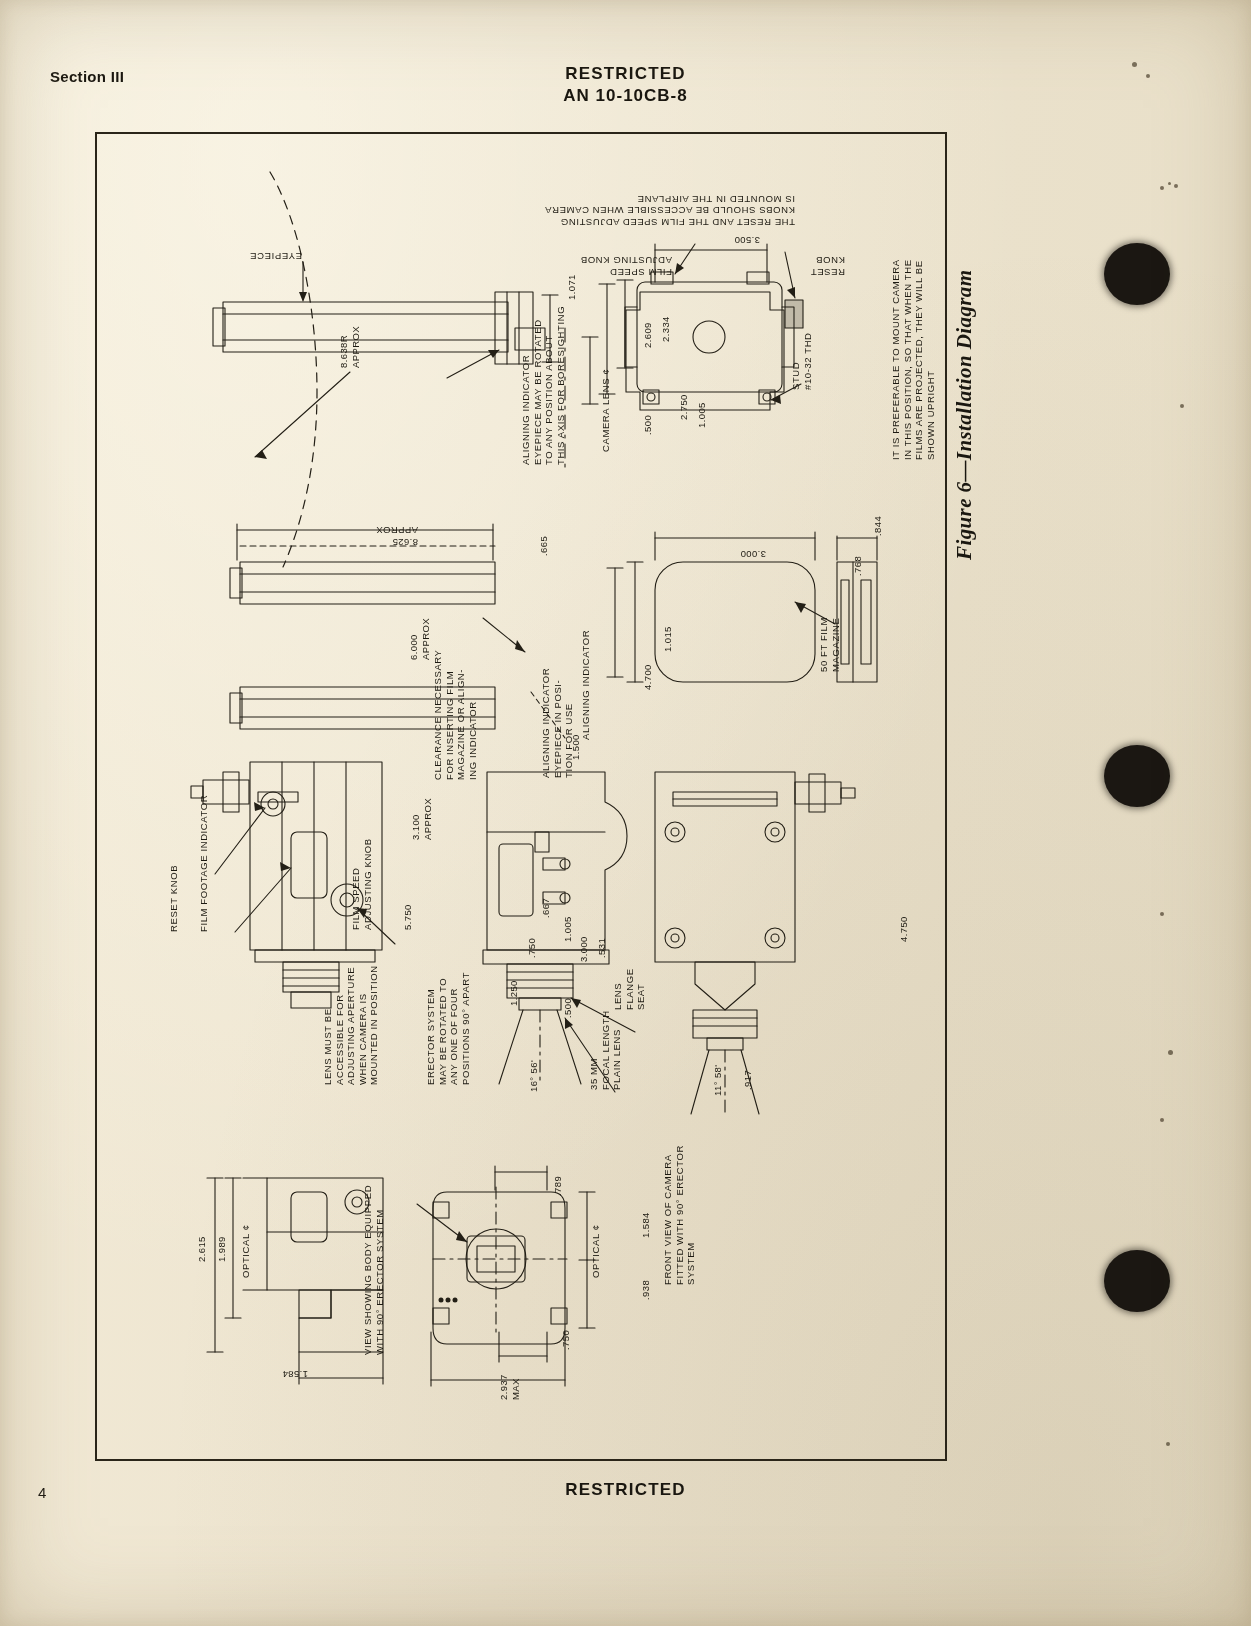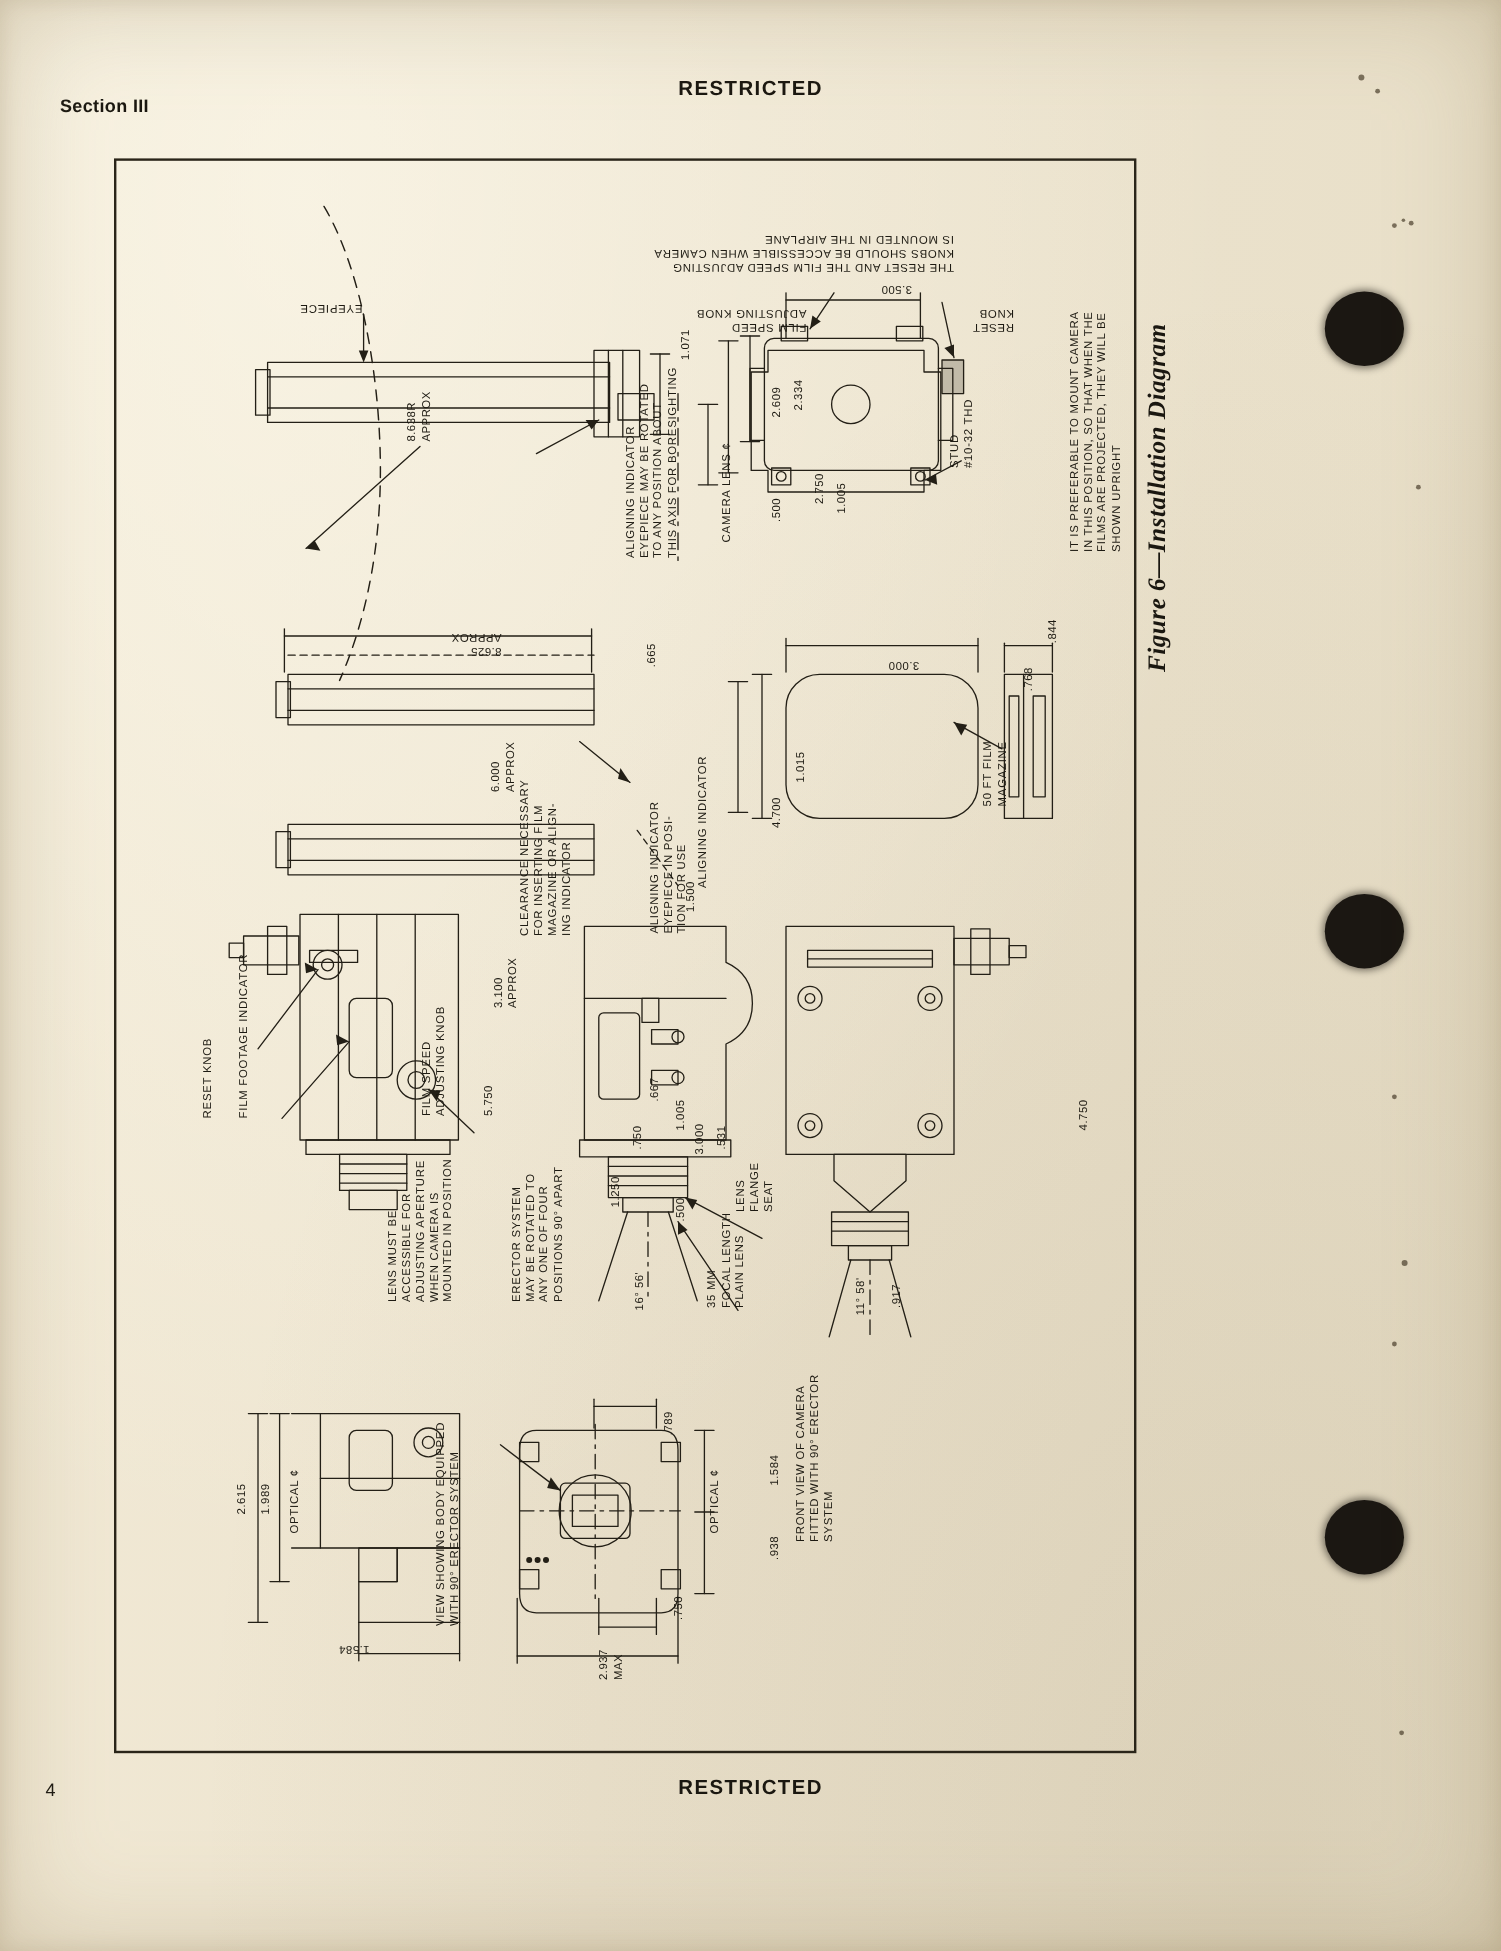--- a/index.html
+++ b/index.html
@@ -22,21 +22,21 @@
   }
   .edge-shade{
     position:absolute; inset:0;
     box-shadow: inset 0 0 90px rgba(150,130,90,.35), inset 0 0 18px rgba(120,100,60,.18);
     pointer-events:none;
   }
 
   
   .hdr-section{
     position:absolute; left:50px; top:68px;
-    font-size:15px; font-weight:bold; letter-spacing:.3px;margin-top:12px;
+    font-size:15px; font-weight:bold; letter-spacing:.3px;
   }
   .hdr-center{
     position:absolute; left:0; right:0; top:64px;
     text-align:center;
   }
   .hdr-center .l1{ font-size:17px; font-weight:bold; letter-spacing:1.2px; }
   .hdr-center .l2{ font-size:17px; font-weight:bold; letter-spacing:1.0px; margin-top:2px;}
   .footer-center{
     position:absolute; left:0; right:0; top:1480px; text-align:center;
     font-size:17px; font-weight:bold; letter-spacing:1.2px;
@@ -94,20 +94,21 @@
   .lbl.dim{ font-size:9.5px; letter-spacing:.4px; }
 </style>
 </head>
 <body>
 
 <div class="paper-tint"></div>
 
 <div class="hdr-section">Section III</div>
 <div class="hdr-center">
   <div class="l1">RESTRICTED</div>
+  <div class="l2">AN 10-10CB-8</div>
 </div>
 
 <div class="fig-frame"></div>
 
 <div class="drawing">
 <svg class="dwg" viewBox="0 0 848 1325" xmlns="http://www.w3.org/2000/svg" fill="none" stroke="#231f16" stroke-width="1.1" stroke-linecap="round" stroke-linejoin="round">
 
   <path d="M175 40 C 205 90 222 180 222 260 C 222 330 208 390 188 435" stroke-dasharray="9 7" stroke-width="1.2"></path>
 
   <rect x="128" y="170" width="285" height="50"></rect>

